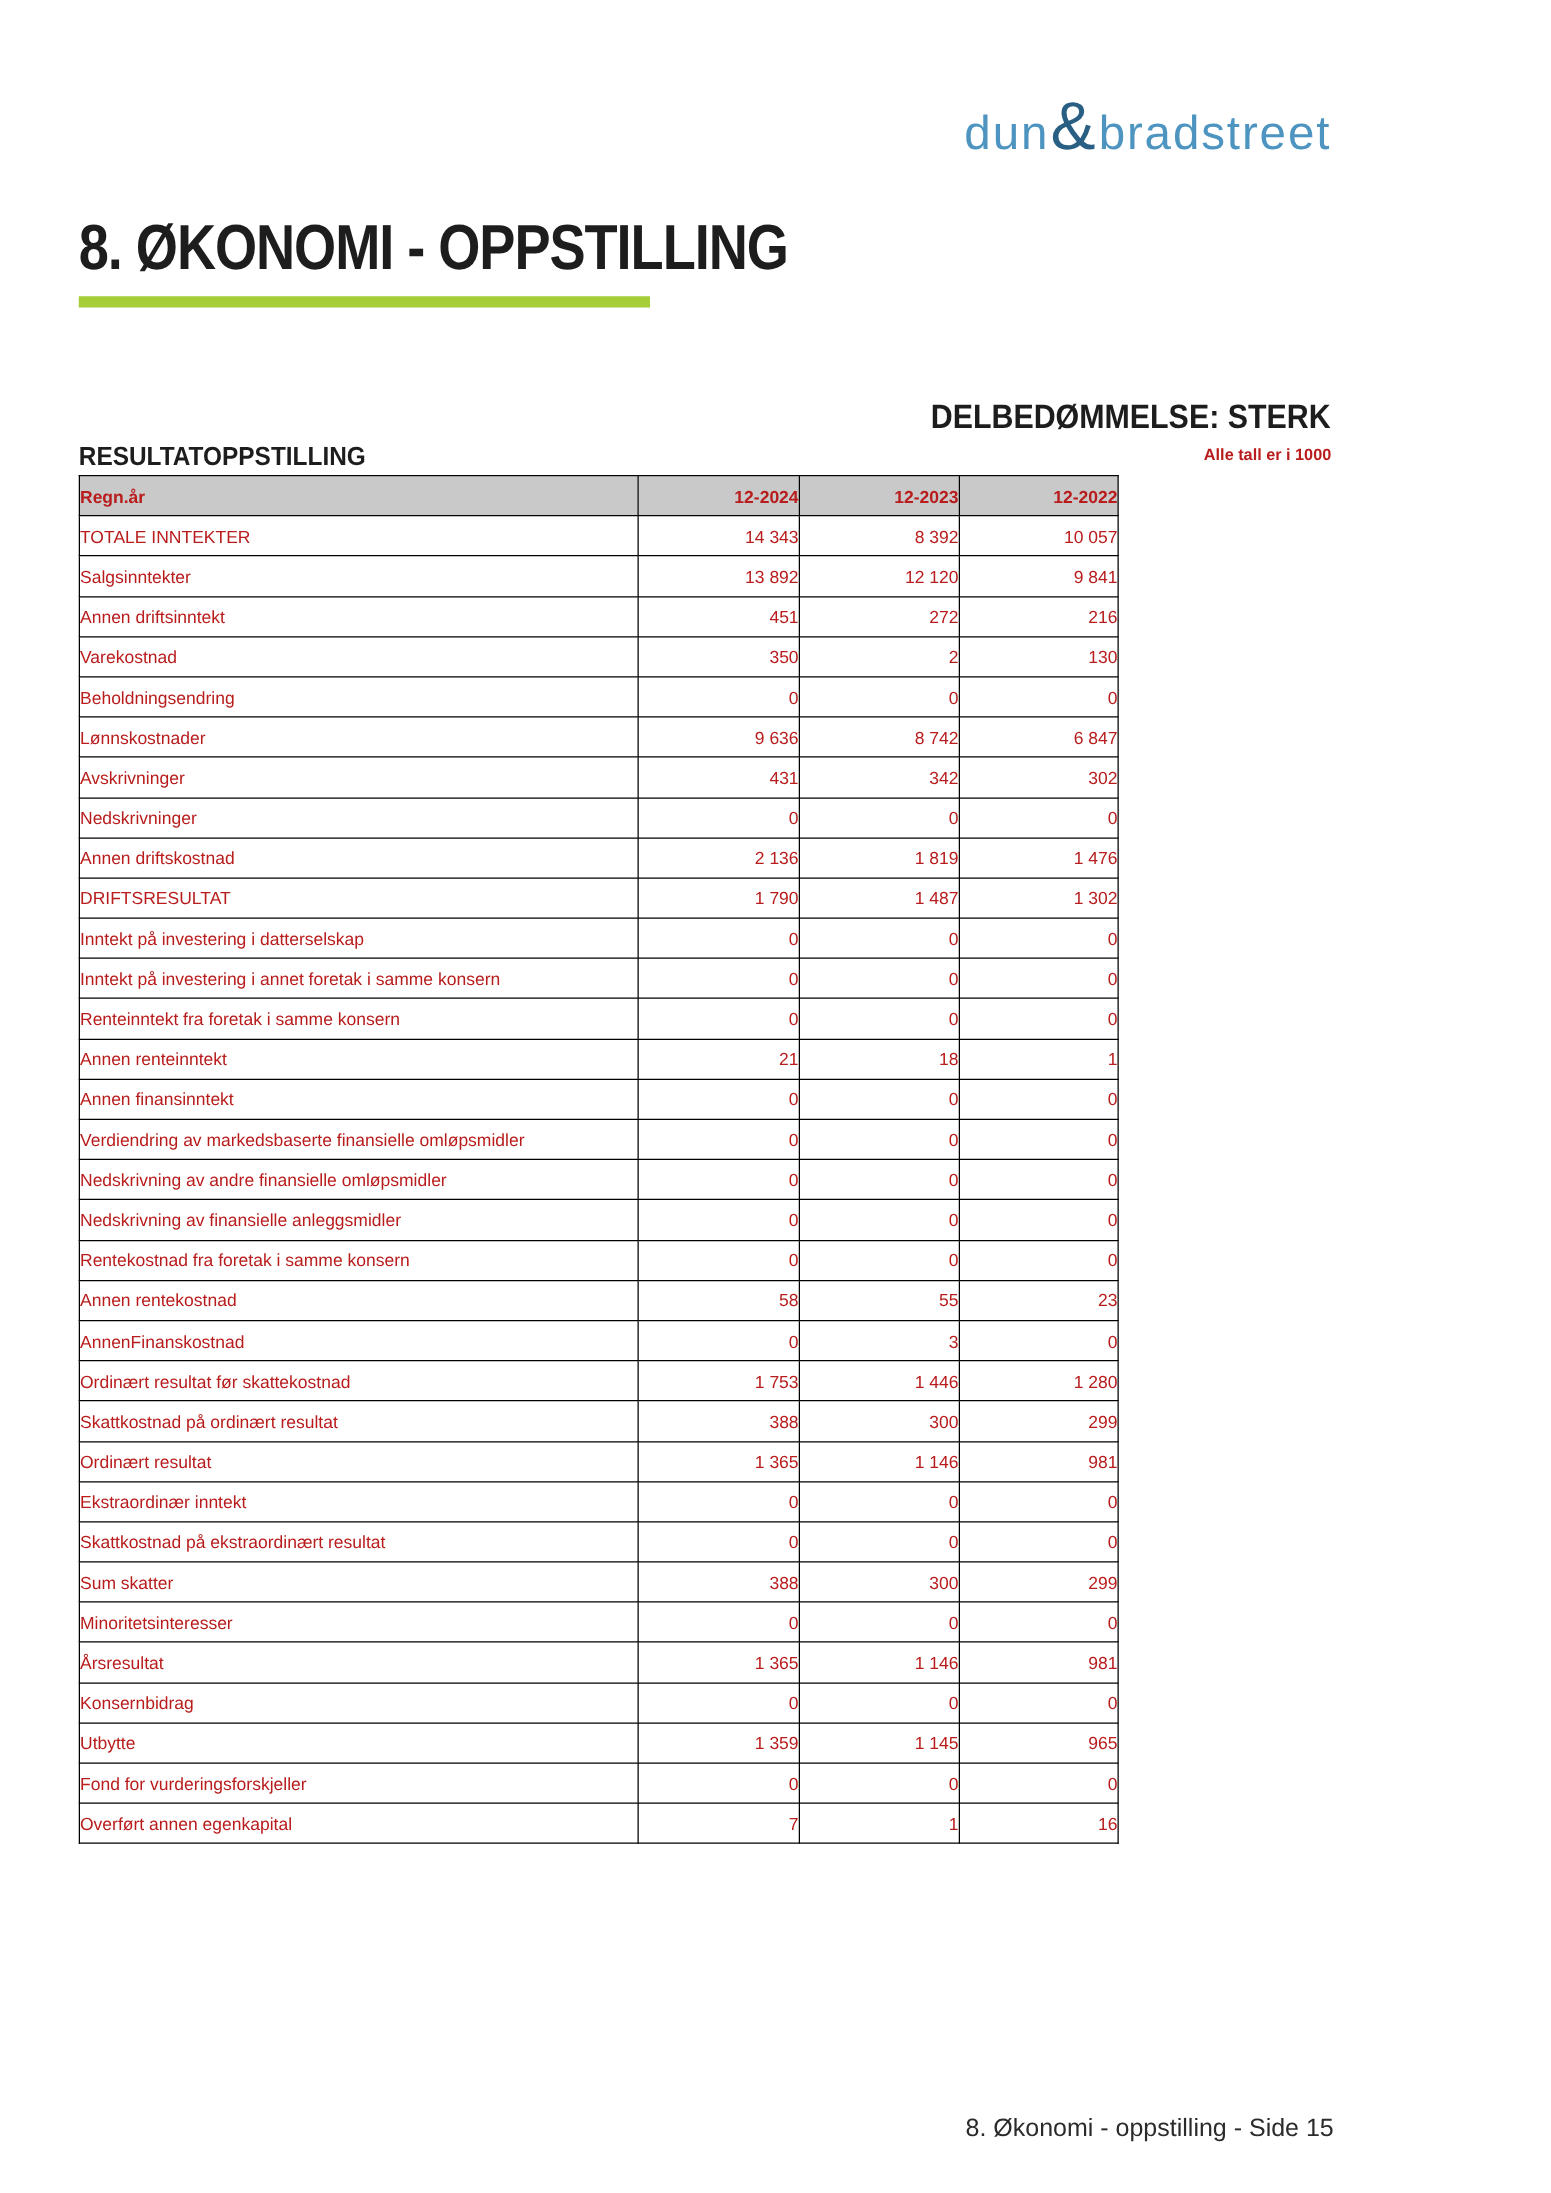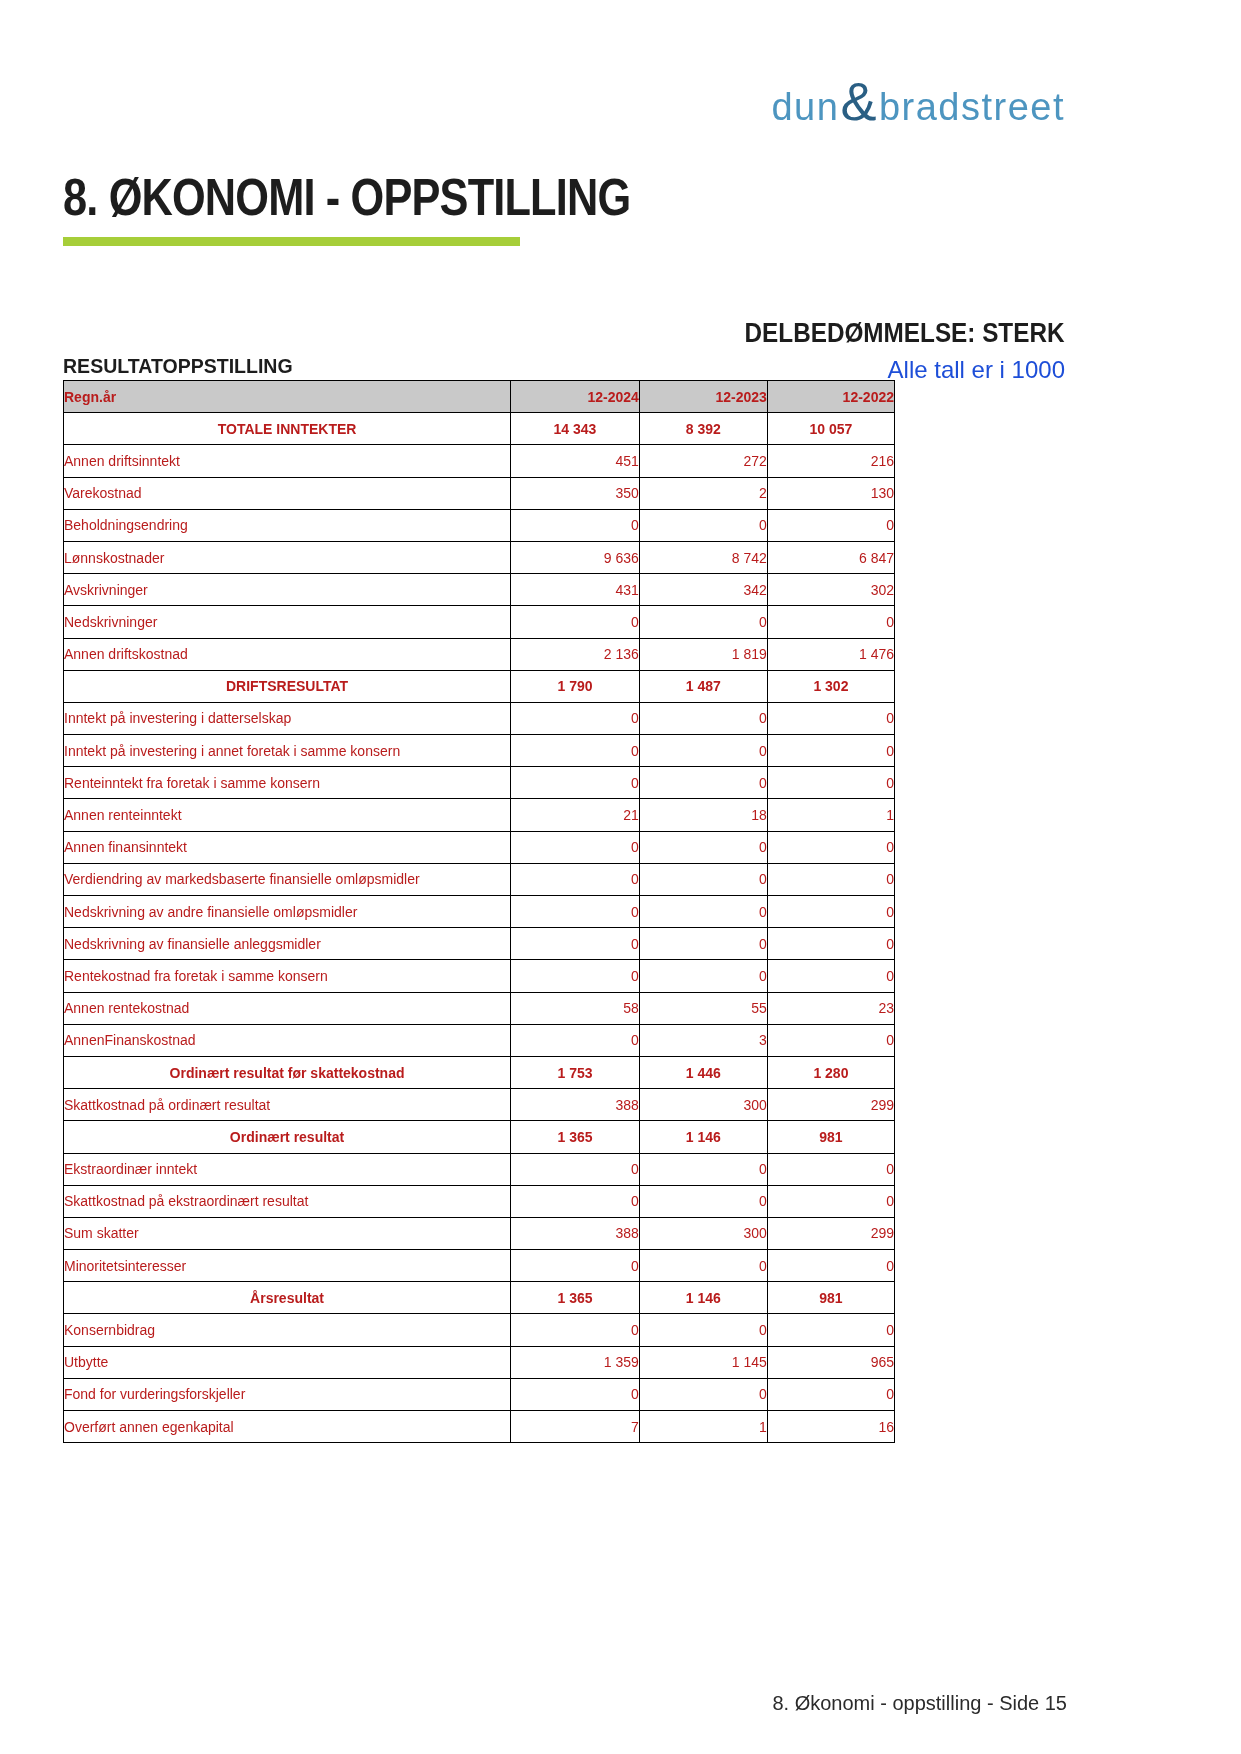--- a/index.html
+++ b/index.html
@@ -41,42 +41,42 @@
     font-size:27px;font-weight:bold;color:#1d1d1d;white-space:nowrap;
     transform:scaleX(0.9);transform-origin:right center;
   }
   .table-title{
     position:absolute;left:63px;top:354px;margin:0;
     font-size:21px;font-weight:bold;color:#1d1d1d;white-space:nowrap;
     transform:scaleX(0.93);transform-origin:left center;
   }
   .units-note{
     position:absolute;right:176px;top:356px;
-    font-size:24px;color:#1d4ed8;
+    font-size:13px;color:#b91c1c;font-weight:bold;
   }
   
   .fin-table{
     position:absolute;left:63px;top:380px;
     width:832px;
     border-collapse:collapse;table-layout:fixed;
     font-size:14px;color:#b91c1c;
   }
   .fin-table th,.fin-table td{
     border:1px solid #000;
     height:31.2px;padding:0;
     overflow:hidden;white-space:nowrap;
     font-weight:normal;
   }
   .fin-table thead th{
     background:var(--header-gray,#c9c9c9);
     font-weight:bold;
   }
   .label-cell{text-align:left;padding-left:6px;}
   .num-cell{text-align:right;padding-right:8px;}
-  .fin-table tr.bold td{font-weight:bold;text-align:center;}
+  .fin-table tr.bold td{font-weight:normal;}
   
   .footer{
     position:absolute;right:174px;top:1692px;
     font-size:20px;color:#2b2b2b;
   }
 </style>
 </head>
 <body>
 
 <div class="page">
@@ -111,20 +111,26 @@
       </tr>
     </thead>
     <tbody>
         <tr class="bold">
           <td class="label-cell">TOTALE INNTEKTER</td>
           <td class="num-cell">14 343</td>
           <td class="num-cell">8 392</td>
           <td class="num-cell">10 057</td>
         </tr>
         <tr>
+          <td class="label-cell">Salgsinntekter</td>
+          <td class="num-cell">13 892</td>
+          <td class="num-cell">12 120</td>
+          <td class="num-cell">9 841</td>
+        </tr>
+        <tr>
           <td class="label-cell">Annen driftsinntekt</td>
           <td class="num-cell">451</td>
           <td class="num-cell">272</td>
           <td class="num-cell">216</td>
         </tr>
         <tr>
           <td class="label-cell">Varekostnad</td>
           <td class="num-cell">350</td>
           <td class="num-cell">2</td>
           <td class="num-cell">130</td>

